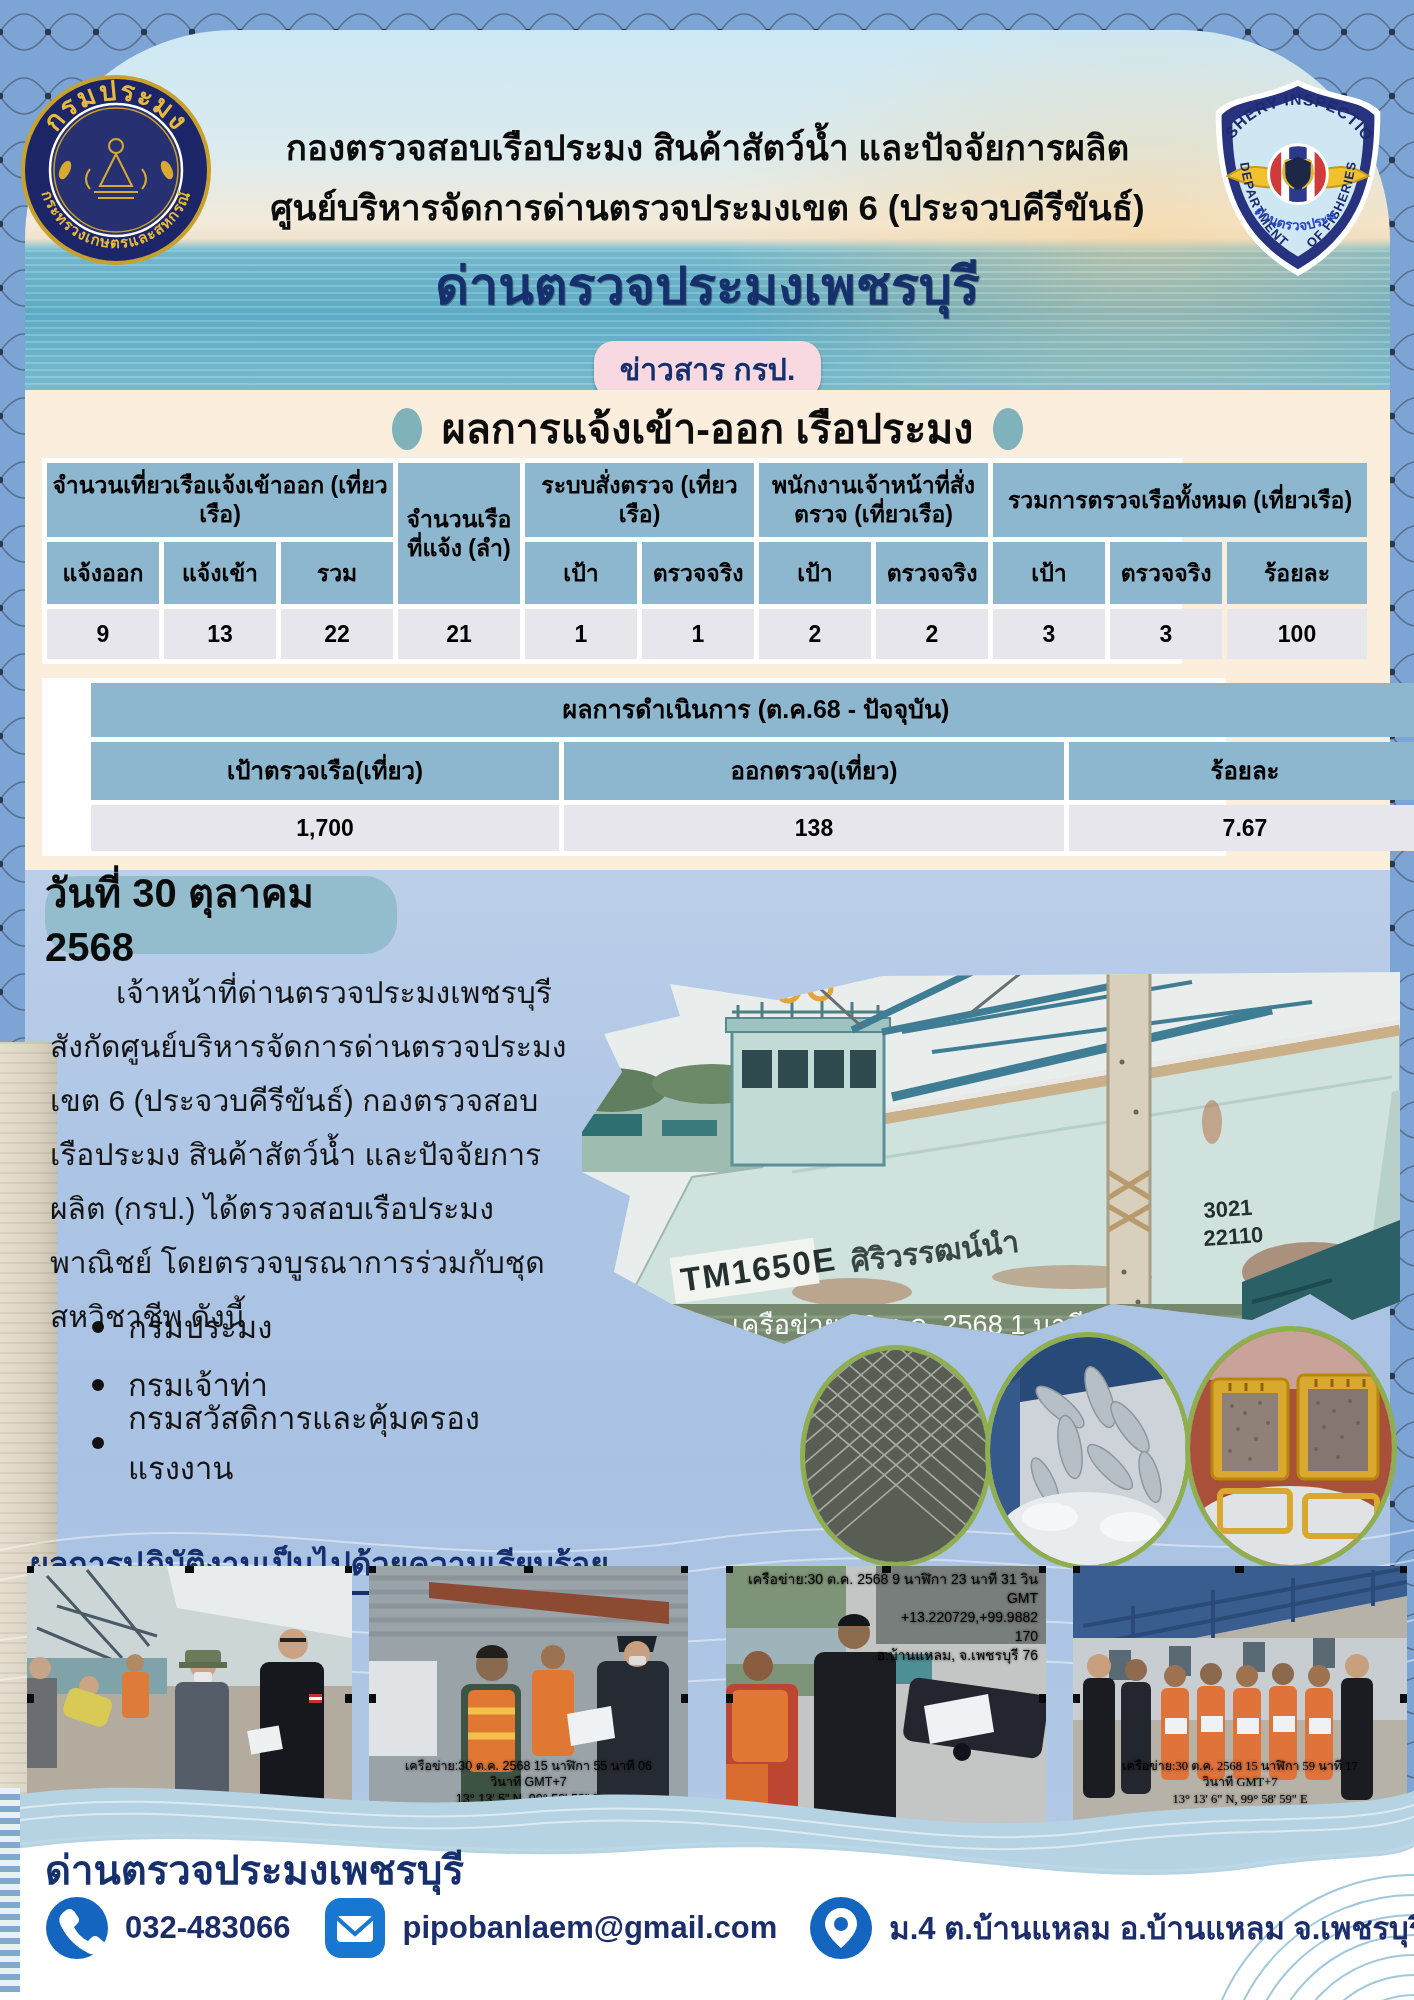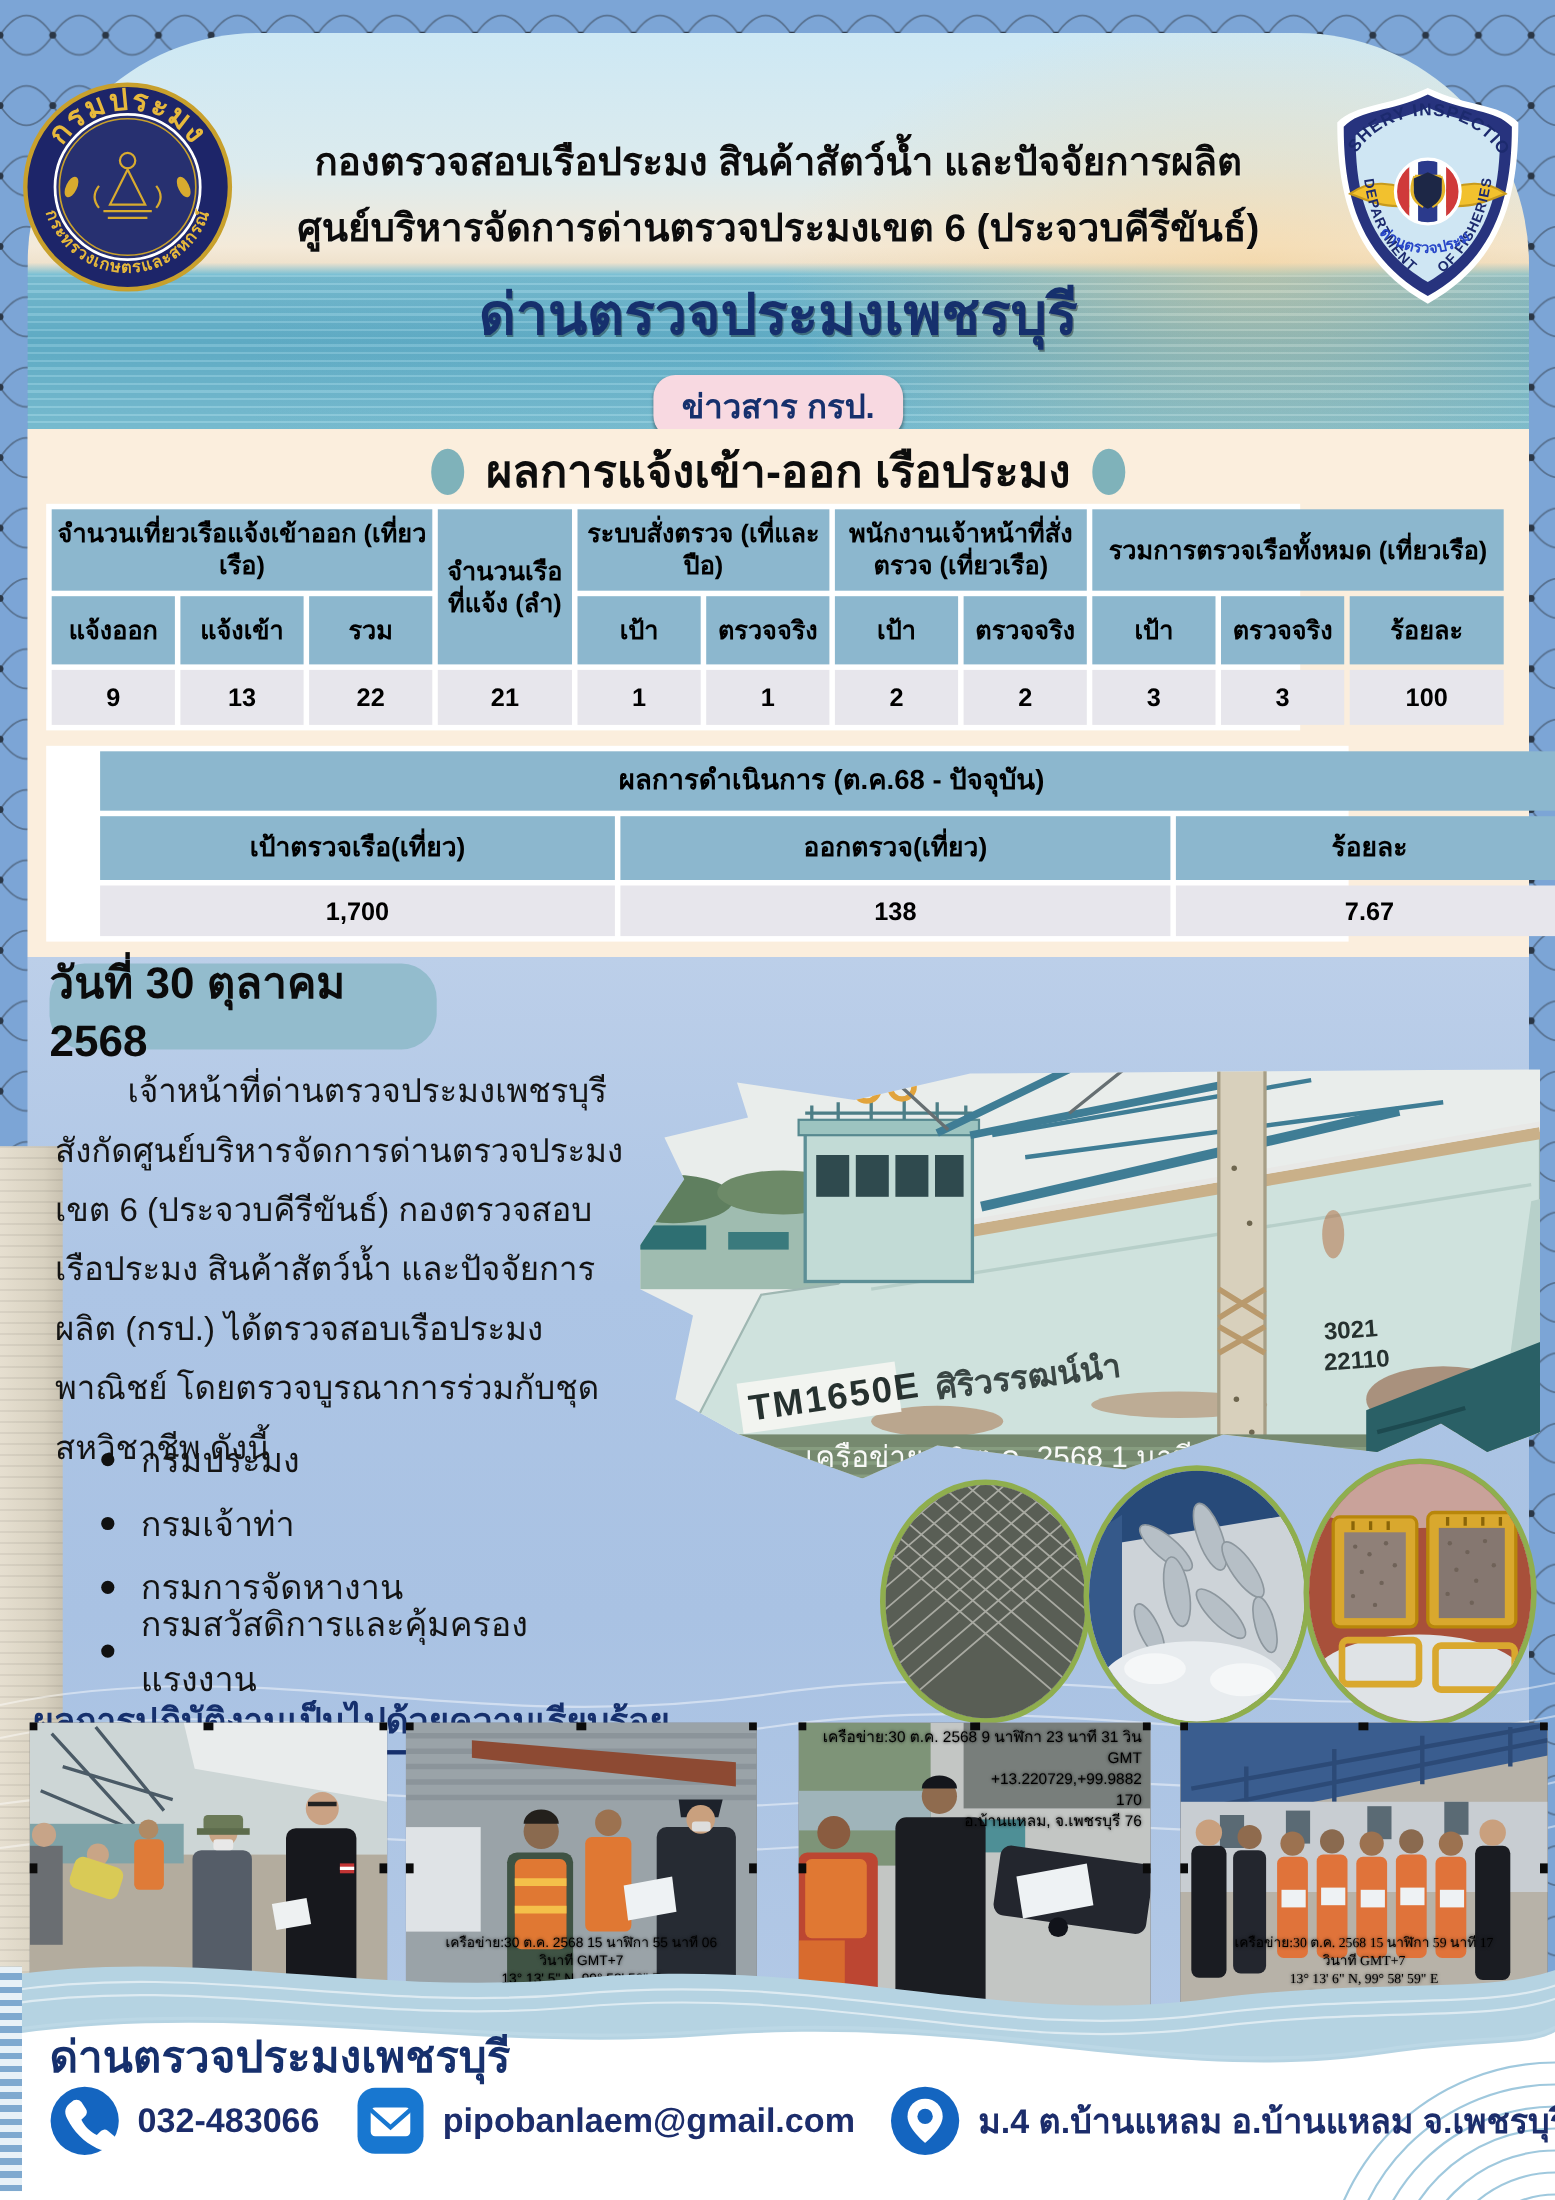--- a/index.html
+++ b/index.html
@@ -182,21 +182,21 @@
           <col style="width:112px">
           <col style="width:112px">
         <col style="width:112px">
           <col style="width:112px">
           <col style="width:140px">
       </colgroup>
       <tbody>
           <tr class="r1">
         <th colspan="3">จำนวนเที่ยวเรือแจ้งเข้าออก (เที่ยวเรือ)</th>
         <th rowspan="2">จำนวนเรือ ที่แจ้ง (ลำ)</th>
-        <th colspan="2">ระบบสั่งตรวจ (เที่และปือ)</th>
+        <th colspan="2">ระบบสั่งตรวจ (เที่ยวเรือ)</th>
         <th colspan="2">พนักงานเจ้าหน้าที่สั่งตรวจ (เที่ยวเรือ)</th>
         <th colspan="3">รวมการตรวจเรือทั้งหมด (เที่ยวเรือ)</th>
       </tr>
       <tr class="r2">
         <th>แจ้งออก</th>
         <th>แจ้งเข้า</th>
         <th>รวม</th>
         <th>เป้า</th>
         <th>ตรวจจริง</th>
         <th>เป้า</th>
@@ -257,24 +257,20 @@
     <div class="agency">
         <span class="b"></span>
         <span>กรมประมง</span>
       </div>
     <div class="agency">
         <span class="b"></span>
         <span>กรมเจ้าท่า</span>
       </div>
     <div class="agency">
         <span class="b"></span>
-        <span>กรมการจัดหางาน</span>
-      </div>
-    <div class="agency">
-        <span class="b"></span>
         <span>กรมสวัสดิการและคุ้มครองแรงงาน</span>
       </div>
   </div>
 
   <div class="abs conclusion" style="z-index:3;">ผลการปฏิบัติงานเป็นไปด้วยความเรียบร้อย</div>
 
   <svg class="abs boat" viewBox="0 0 848 380">
     <defs>
       <clipPath id="tornClip">
         <path d="M30,160 L70,100 L52,62 L128,44 L118,12 L225,28 L330,4 L848,0 L848,330 L800,348 L758,322 L700,348 L560,332 L470,364 L300,342 L232,372 L120,332 L62,300 L78,224 L30,200 Z"></path>

